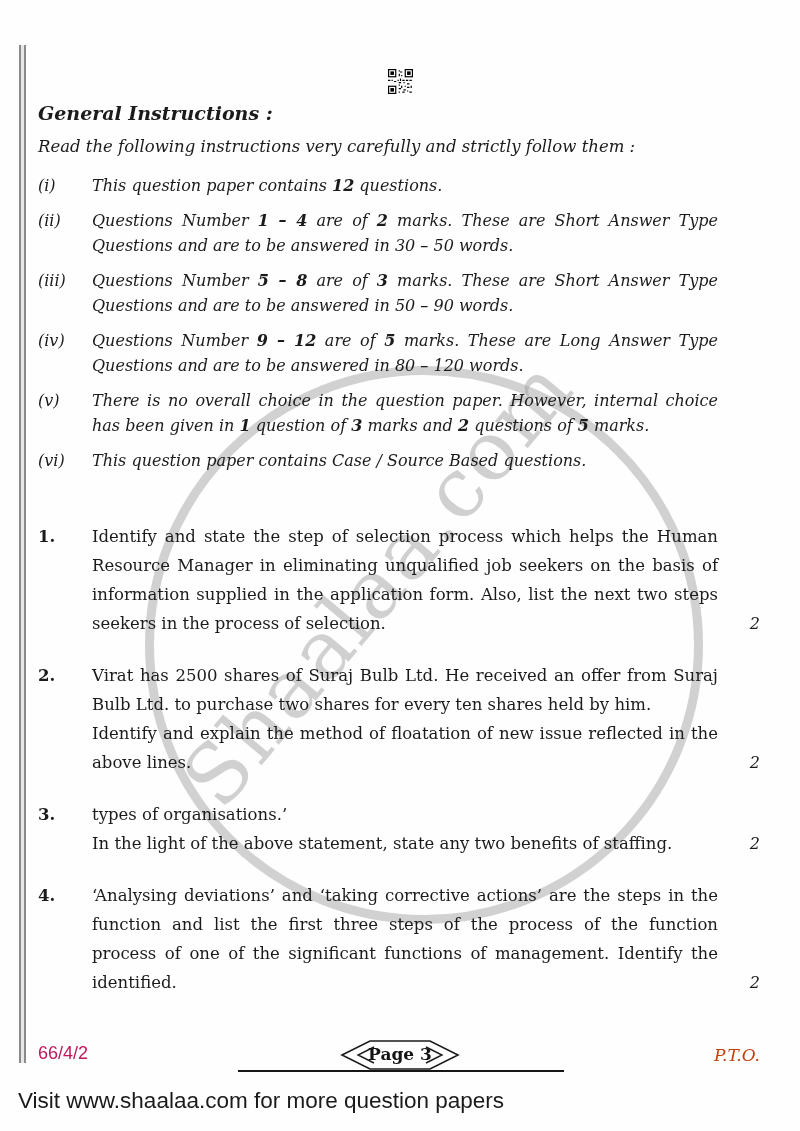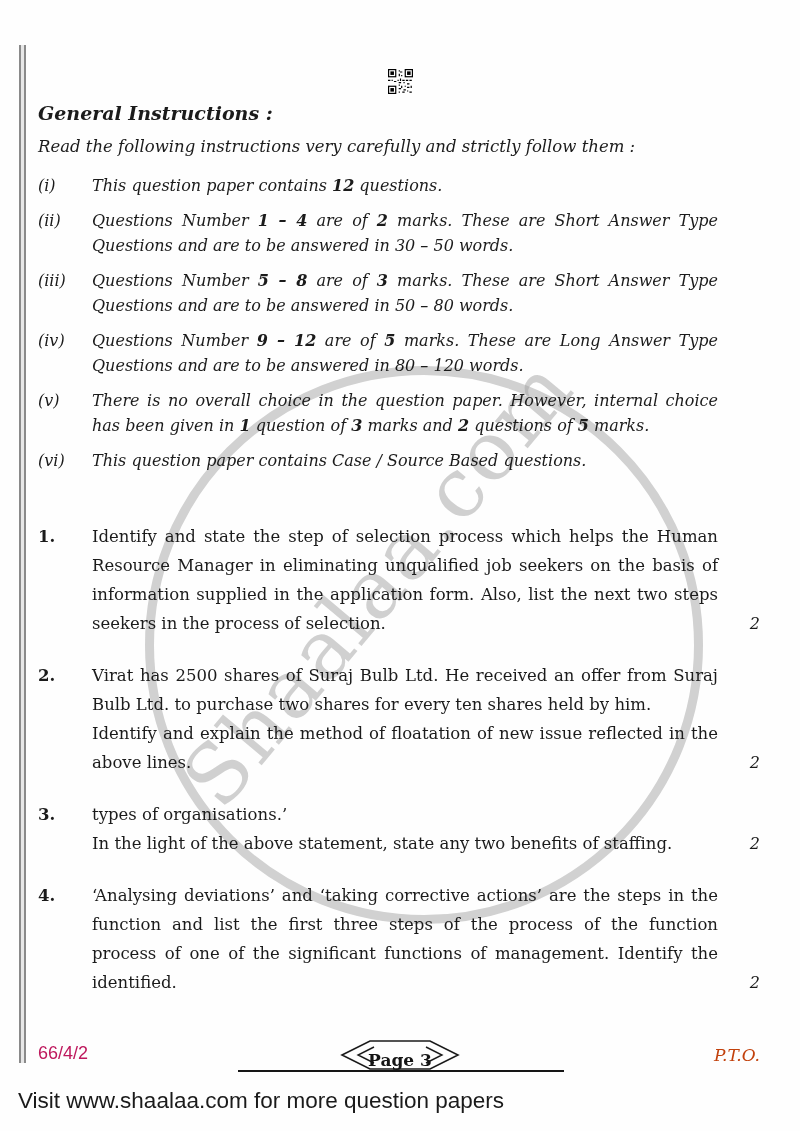--- a/index.html
+++ b/index.html
@@ -44,21 +44,21 @@
   .para + .para{margin-top:0;}
   .line{text-align:justify;}
   .line.fill{text-align-last:justify;}
   
   .f-code{position:absolute;left:38px;top:1043px;font-family:"Liberation Sans",sans-serif;
           font-size:18px;color:#be185d;z-index:1;}
   .f-badge{position:absolute;left:340px;top:1039px;width:120px;height:32px;z-index:2;}
   .f-badge svg{position:absolute;left:0;top:0;}
   .f-badge .lbl{
     position:absolute;left:0;top:0;width:120px;height:32px;line-height:31px;text-align:center;
-    font-family:"DejaVu Serif",serif;font-weight:600;font-size:17px;color:#141414;margin-top:6px;
+    font-family:"DejaVu Serif",serif;font-weight:600;font-size:17px;color:#141414;
   }
   .f-rule{position:absolute;left:238px;top:1070px;width:326px;height:2px;background:#161616;z-index:1;}
   .f-pto{position:absolute;left:700px;top:1045px;width:60px;text-align:right;
          font-style:italic;font-size:17px;color:#c2410c;z-index:1;}
   .bottom-note{position:absolute;left:18px;top:1088px;font-family:"Liberation Sans",sans-serif;
           font-size:22.5px;color:#1a1a1a;z-index:1;}
   b{font-weight:700;}
 </style>
 </head>
 <body>
@@ -97,21 +97,21 @@
           <div class="icol">(ii)</div>
           <div class="tcol">
             <div class="line fill">Questions Number <b>1 – 4</b> are of <b>2</b> marks. These are Short Answer Type</div>
             <div class="line">Questions and are to be answered in 30 – 50 words.</div>
           </div>
         </div>
         <div class="instr-item">
           <div class="icol">(iii)</div>
           <div class="tcol">
             <div class="line fill">Questions Number <b>5 – 8</b> are of <b>3</b> marks. These are Short Answer Type</div>
-            <div class="line">Questions and are to be answered in 50 – 80 words.</div>
+            <div class="line">Questions and are to be answered in 50 – 90 words.</div>
           </div>
         </div>
         <div class="instr-item">
           <div class="icol">(iv)</div>
           <div class="tcol">
             <div class="line fill">Questions Number <b>9 – 12</b> are of <b>5</b> marks. These are Long Answer Type</div>
             <div class="line">Questions and are to be answered in 80 – 120 words.</div>
           </div>
         </div>
         <div class="instr-item">

